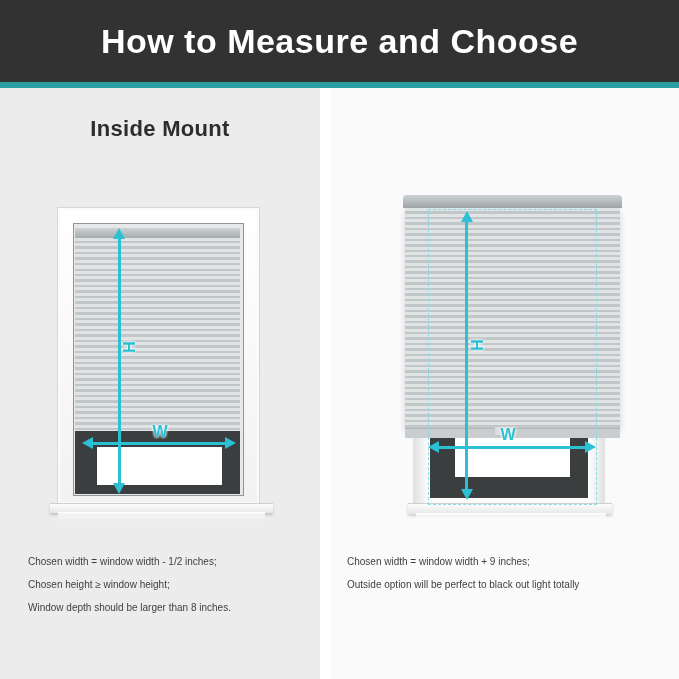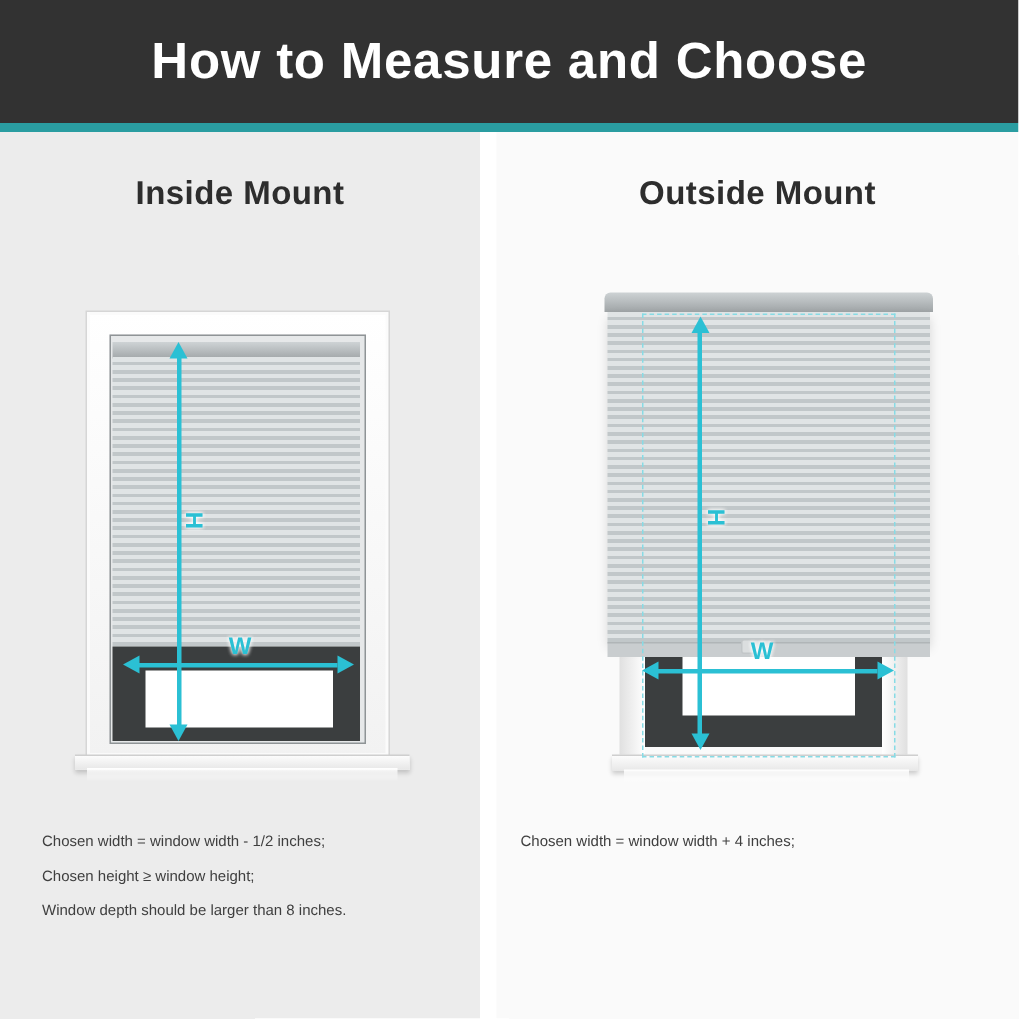--- a/index.html
+++ b/index.html
@@ -114,21 +114,20 @@
     <div class="abs mlabel" style="left:140px;top:335px;width:40px;text-align:center;">W</div>
 
     <div class="notes notes-left">
       <div>Chosen width = window width - 1/2 inches;</div>
       <div>Chosen height ≥ window height;</div>
       <div>Window depth should be larger than 8 inches.</div>
     </div>
   </div>
 
   <div class="panel panel-right">
-    <div class="panel-title">Outside Mount</div>
 
     <div class="abs r-jamb-l"></div>
     <div class="abs r-jamb-r"></div>
     <div class="abs r-dark darkopen"></div>
     <div class="abs r-glass glass"></div>
     <div class="abs r-sill sill"></div>
     <div class="abs r-apron apron"></div>
 
     <div class="abs r-rail"></div>
     <div class="abs r-body stripes"></div>
@@ -143,17 +142,18 @@
     <div class="abs mlabel" style="left:139px;top:248px;">
       <span class="rot90">H</span>
     </div>
 
     <div class="abs ah ah-left" style="left:97px;top:353px;"></div>
     <div class="abs aline" style="left:107px;top:358px;width:147px;height:3px;"></div>
     <div class="abs ah ah-right" style="left:254px;top:353px;"></div>
     <div class="abs mlabel" style="left:155px;top:338px;width:44px;text-align:center;">W</div>
 
     <div class="notes notes-right">
-      <div>Chosen width = window width + 4 inches;</div>
+      <div>Chosen width = window width + 9 inches;</div>
+      <div>Outside option will be perfect to black out light totally</div>
     </div>
   </div>
 
 </div>
 
 </body></html>

